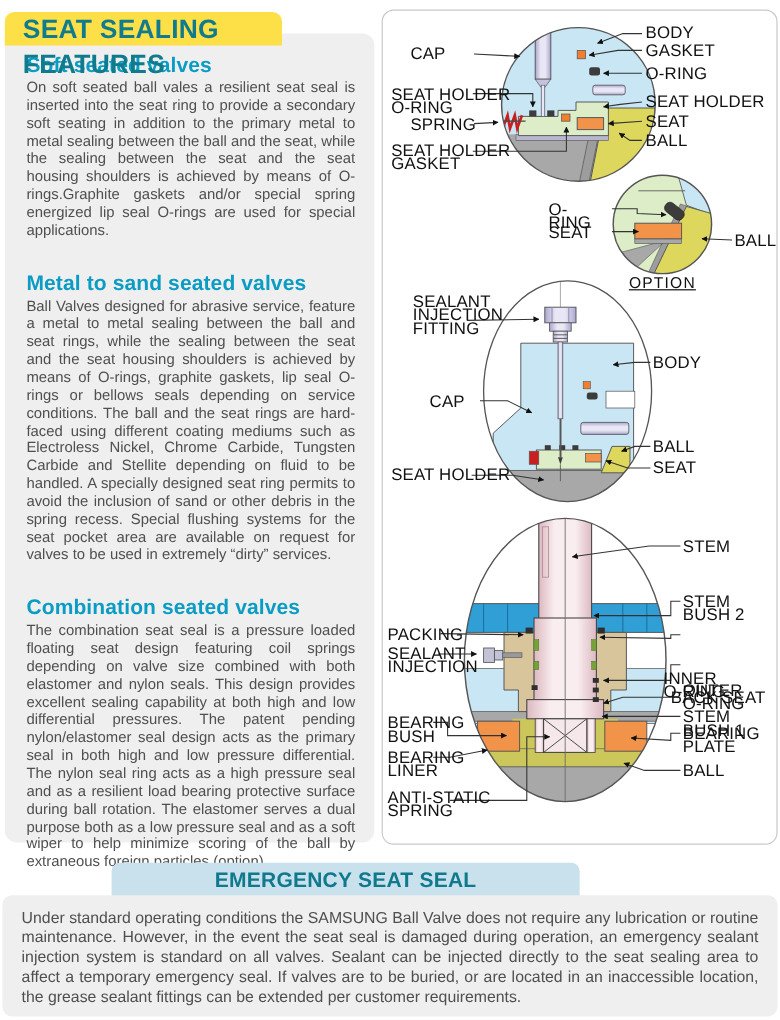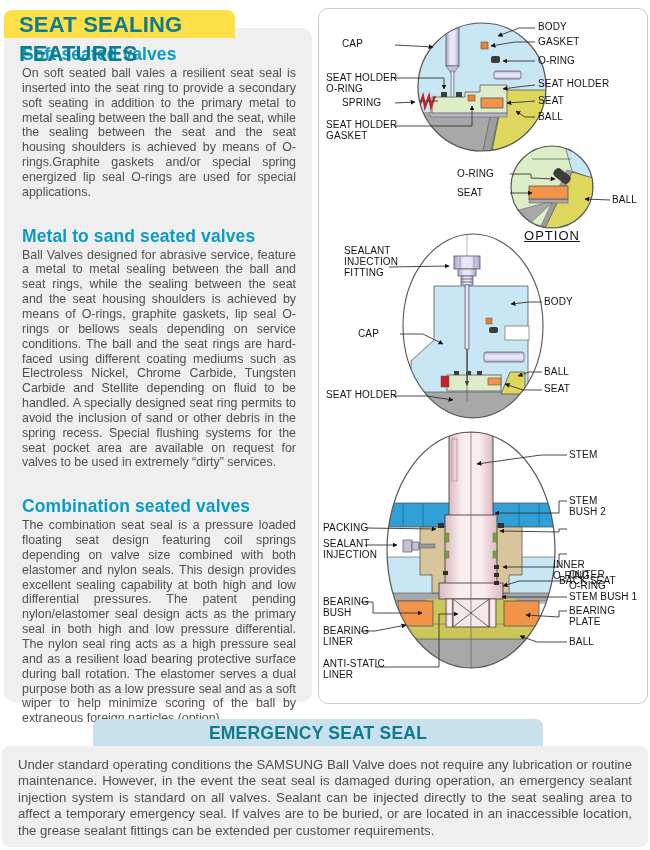--- a/index.html
+++ b/index.html
@@ -16,26 +16,26 @@
                 padding:0 16px 0 18px;}
   .sec h2{font-size:17.5px;line-height:20px;font-weight:bold;color:#0a9cc4;
           margin:26px 0 2px 0;letter-spacing:.1px;}
   .sec.first h2{margin-top:16px;}
   .sec p{font-size:12.4px;line-height:14.85px;color:#4f4f4f;margin:0;
          text-align:justify;}
   
   .right-panel{position:absolute;left:318px;top:8px;width:328px;height:694px;
                background:#ffffff;border:1px solid #c9c9c9;border-radius:10px;}
   .right-panel svg{position:absolute;left:0;top:0;}
-  .dlabel{position:absolute;font-size:10px;line-height:10.9px;color:#111;
+  .dlabel{position:absolute;font-size:14px;line-height:10.9px;color:#111;
           letter-spacing:.15px;white-space:pre-line;z-index:2;}
   .ra{text-align:left;}
   .caption{font-size:13px;letter-spacing:1px;text-decoration:underline;text-align:center;}
   
-  .em-header{position:absolute;left:93px;top:719px;width:450px;height:30px;
+  .em-header{position:absolute;left:93px;top:719px;width:390px;height:30px;
              background:#c8e1ed;border-radius:7px 7px 0 0;z-index:1;
              font-size:17.5px;font-weight:bold;color:#10798c;text-align:center;
              line-height:29px;letter-spacing:.2px;}
   .em-box{position:absolute;left:2px;top:746px;width:646px;height:101px;
           background:#efefef;border-radius:8px;z-index:2;box-sizing:border-box;
           padding:11px 16px;}
   .em-box p{margin:0;font-size:13.2px;line-height:16.4px;color:#4f4f4f;text-align:justify;}
 </style>
 </head>
 <body>
@@ -282,21 +282,21 @@
     <div class="dlabel" style="left:225px;top:375px;">SEAT</div>
 
     <div class="dlabel" style="left:4px;top:514px;">PACKING</div>
     <div class="dlabel" style="left:4px;top:530px;">SEALANT
 INJECTION</div>
     <div class="dlabel" style="left:4px;top:588px;">BEARING
 BUSH</div>
     <div class="dlabel" style="left:4px;top:617px;">BEARING
 LINER</div>
     <div class="dlabel" style="left:4px;top:650px;">ANTI-STATIC
-LINER</div>
+SPRING</div>
     <div class="dlabel" style="left:250px;top:441px;">STEM</div>
     <div class="dlabel" style="left:250px;top:487px;">STEM
 BUSH 2</div>
     <div class="dlabel" style="left:234px;top:514px;margin-top:37px;">INNER
 O-RING</div>
     <div class="dlabel" style="left:250px;top:540px;margin-top:21px;">OUTER
 O-RING</div>
     <div class="dlabel" style="left:240px;top:567px;">BACK SEAT</div>
     <div class="dlabel" style="left:250px;top:583px;">STEM BUSH 1</div>
     <div class="dlabel" style="left:250px;top:597px;">BEARING

